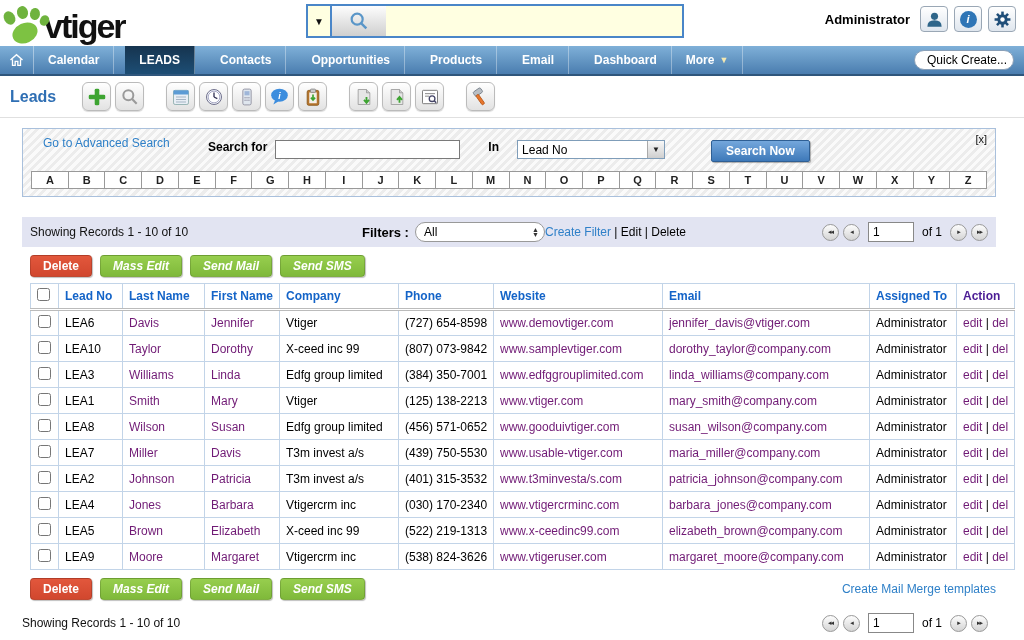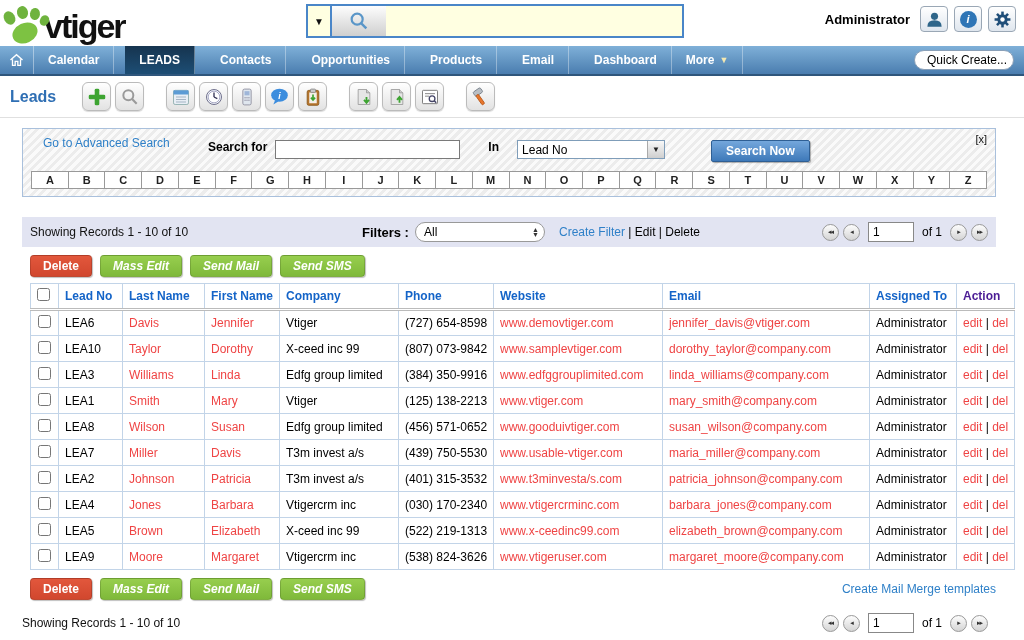--- a/index.html
+++ b/index.html
@@ -75,21 +75,21 @@
     padding:2px 0; cursor:pointer; background:#fff; }
   .alpha-cell:last-child { border-right:none; }
 
   
   .records-bar { margin:20px 28px 0 22px; background:#E2E4F2; height:30px; display:flex; align-items:center; padding:0 8px; position:relative;}
   .rec-showing { font-size:12px; color:#111; }
   .rec-center { position:absolute; left:340px; display:flex; align-items:center; }
   .filters-label { font-weight:bold; font-size:13px; }
   .filter-select { display:flex; align-items:center; background:#fff; border:1px solid #999; border-radius:10px;
     height:20px; width:130px; margin-left:6px; padding:0 5px 0 8px; justify-content:space-between; cursor:pointer; font-size:12px;}
-  .rec-links { margin-left:14px; font-size:12px; }
+  .rec-links { font-size:12px; }
   .rec-links a { color:#2F80C8; text-decoration:none; cursor:pointer; }
   .pager { position:absolute; right:8px; display:flex; align-items:center; gap:4px; }
   .pgbtn { width:17px; height:17px; border-radius:50%; border:1px solid #999; background:linear-gradient(#fdfdfd,#d4d4d4);
     display:inline-flex; align-items:center; justify-content:center; font-size:7px; color:#333; cursor:pointer; letter-spacing:-1px;}
   .pg-input { width:46px; height:20px; border:1px solid #888; padding:0 4px; font-size:12px; margin:0 4px; }
   .pg-of { font-size:12px; margin-right:4px; }
 
   
   .btn-row { margin:8px 28px 0 30px; display:flex; gap:8px; align-items:center; position:relative;}
   .abtn { border-radius:4px; color:#fff; font-weight:bold; font-size:12px; padding:3px 12px; cursor:pointer;
@@ -97,21 +97,21 @@
   .abtn.red { background:linear-gradient(#E2573C,#D1472E); }
   .abtn.green { background:linear-gradient(#97CE4E,#7FB93A);font-style:italic; }
   .mailmerge { position:absolute; right:0; color:#2F80C8; font-size:12px; text-decoration:none; cursor:pointer;}
 
   
   table.leads { border-collapse:collapse; margin:6px 0 0 30px; width:964px; table-layout:fixed; background:#fff;}
   table.leads th, table.leads td { border:1px solid #C2D4E8; padding:0 6px; height:26px; font-size:12px; overflow:hidden; white-space:nowrap;}
   table.leads th { color:#1464C8; text-align:left; font-weight:bold; background:#fff;
     border-bottom:3px double #bbb; }
   table.leads th.action-col { color:#4c1d95; }
-  table.leads td a { color:#ef4444; text-decoration:none; cursor:pointer; }
+  table.leads td a { color:#701a75; text-decoration:none; cursor:pointer; }
   .cb-col { width:26px; text-align:center; }
   td.cb-col, th.cb-col { text-align:center; padding:0; }
 
   
   .footer-status { margin:10px 28px 0 22px; display:flex; align-items:center; position:relative; height:26px;}
 </style>
 </head>
 <body>
 
 <div class="top-header">
@@ -422,21 +422,21 @@
         <td><a>dorothy_taylor@company.com</a></td>
         <td>Administrator</td>
         <td><a>edit</a><span> | </span><a>del</a></td>
       </tr>
       <tr>
         <td class="cb-col"><input type="checkbox" style=""></td>
         <td>LEA3</td>
         <td><a>Williams</a></td>
         <td><a>Linda</a></td>
         <td>Edfg group limited</td>
-        <td>(384) 350-9916</td>
+        <td>(384) 350-7001</td>
         <td><a>www.edfggrouplimited.com</a></td>
         <td><a>linda_williams@company.com</a></td>
         <td>Administrator</td>
         <td><a>edit</a><span> | </span><a>del</a></td>
       </tr>
       <tr>
         <td class="cb-col"><input type="checkbox" style=""></td>
         <td>LEA1</td>
         <td><a>Smith</a></td>
         <td><a>Mary</a></td>

